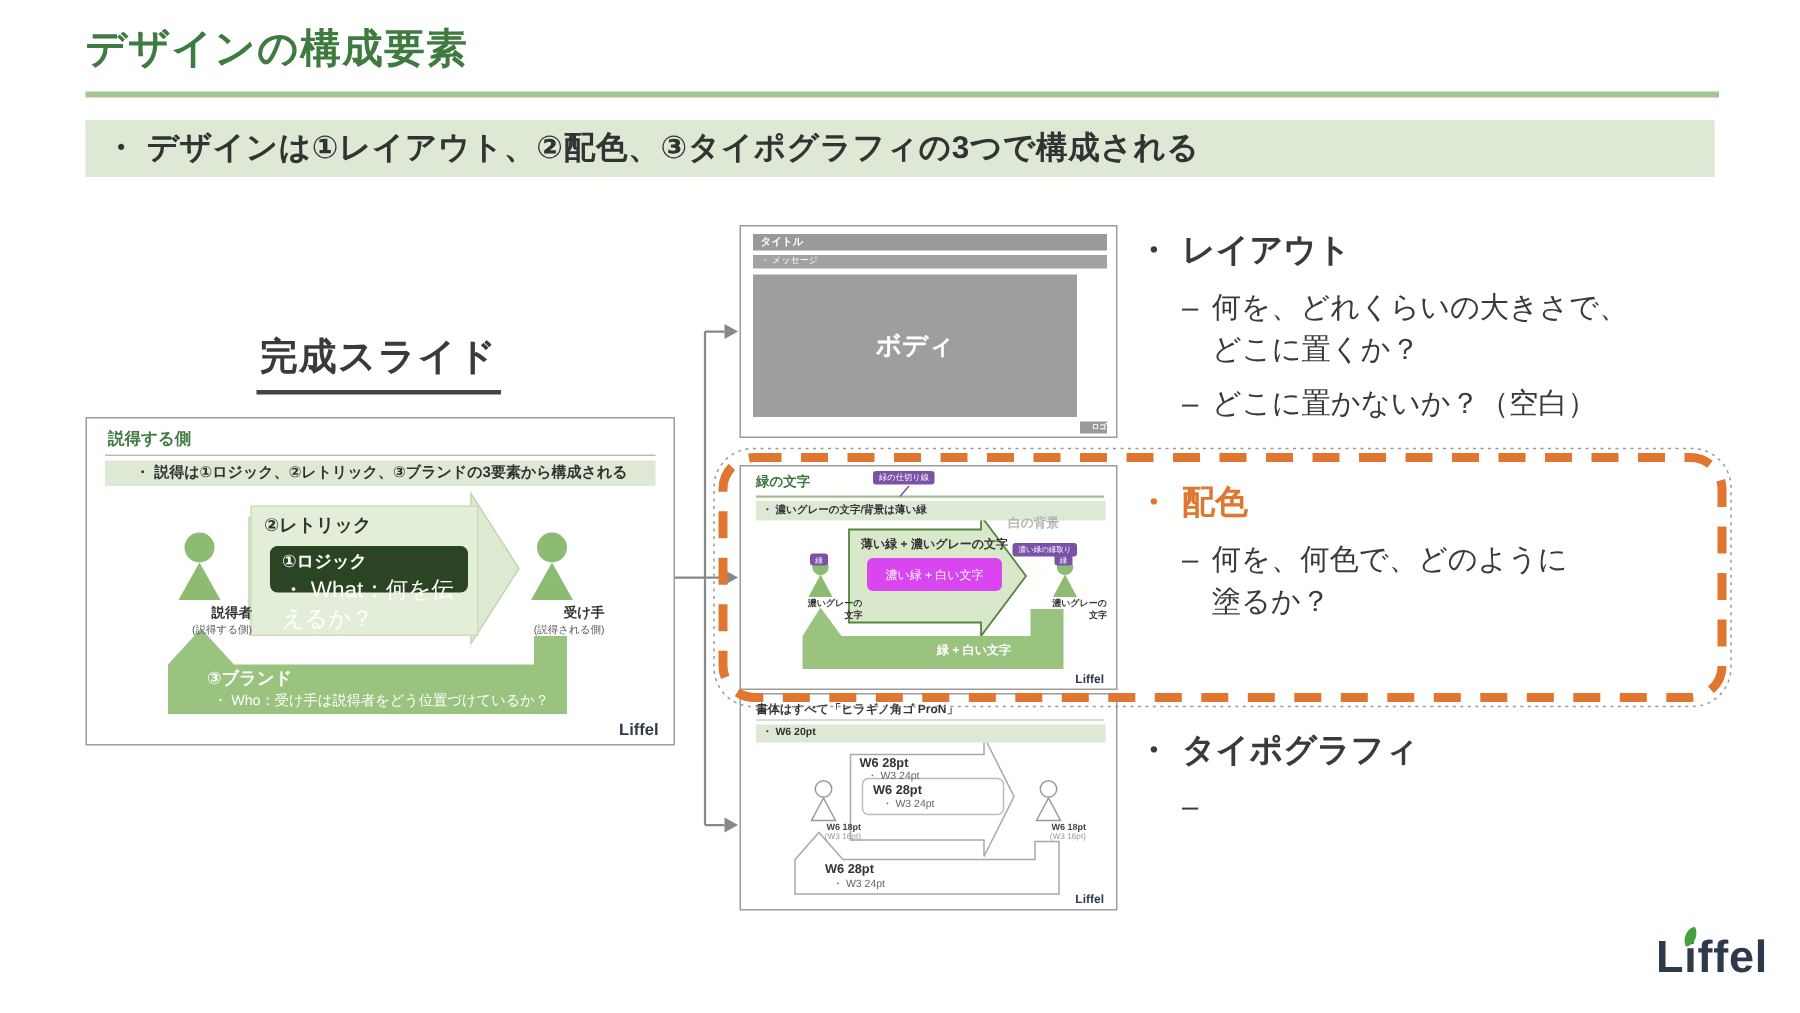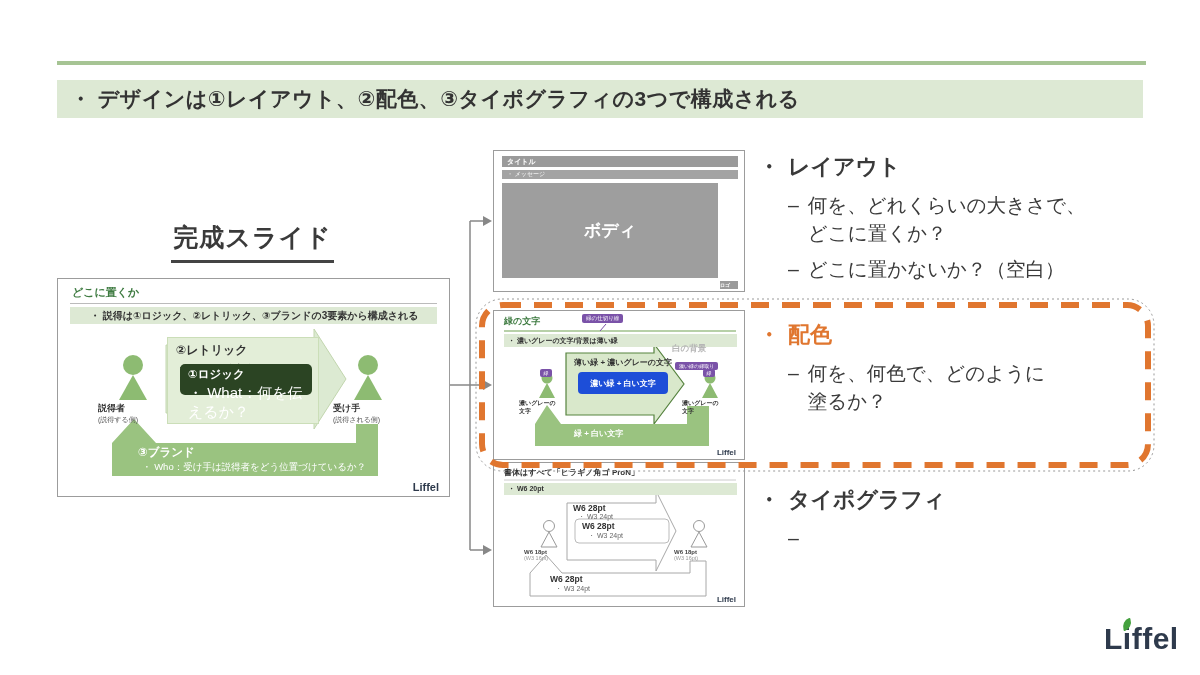--- a/index.html
+++ b/index.html
@@ -18,21 +18,21 @@
   .cs-label { font-size: 25px; font-weight: bold; color: #3a3a3a; text-align: center;
               padding-bottom: 6px; border-bottom: 3px solid #444; letter-spacing: 1px; }
 
   
   .mini-slide { background: #fff; border: 1px solid #9c9c9c; position: absolute; }
   .mini-slide svg.shapes { position: absolute; left: 0; top: 0; }
   .ms-green-title { font-weight: bold; color: #3e7b41; }
   .ms-banner { background: #dde9d4; font-weight: bold; color: #333; white-space: nowrap; overflow: hidden; }
   .mini-logo { font-weight: bold; color: #2e3a4c; }
   .preline { white-space: pre-line; }
-  .ctr { text-align: left; }
+  .ctr { text-align: right; }
   .badge { background: #7a52a8; color: #fff; border-radius: 2px; white-space: nowrap; }
 
   
   .ps-rhetoric { background: #e3eed8; border: 1px solid #cbdeb8; padding: 4px 8px; }
   .ps-rhetoric-title { font-size: 12px; font-weight: bold; color: #333; }
   .ps-rhetoric-detail { font-size: 9.5px; color: #3a3a3a; margin-top: 3px; }
   .ps-logic { background: #2b4423; border-radius: 5px; padding: 3px 8px; }
   .ps-logic-title { font-size: 11.5px; font-weight: bold; color: #fff; }
   .ps-logic-detail { font-size: 15px; color: #fff; margin-top: 2px; }
   .ps-person-name { font-size: 9px; font-weight: bold; color: #333; }
@@ -40,21 +40,21 @@
   .ps-brand-title { font-size: 11.5px; font-weight: bold; color: #fff; }
   .ps-brand-detail { font-size: 9.5px; color: #fff; }
 
   
   .lt-bar { background: #9a9a9a; color: #fff; font-weight: bold; white-space: nowrap; overflow: hidden; }
   .lt-body { background: #9e9e9e; color: #fff; font-weight: bold; display: flex;
              align-items: center; justify-content: center; }
 
   
   .ct-small-bold { font-weight: bold; color: #333; white-space: nowrap; }
-  .ct-darkbox { background: #1d4ed8; border-radius: 4px; color: #fff; font-weight: bold;
+  .ct-darkbox { background: #d946ef; border-radius: 4px; color: #fff; font-weight: normal;
                 display: flex; align-items: center; justify-content: center; text-align: right; }
   .ct-person-label { font-size: 6px; font-weight: bold; color: #333; line-height: 1.3; }
   .ct-band-label { color: #fff; font-weight: bold; }
   .ct-bg-note { color: #b5b5b5; font-weight: bold; }
 
   
   .tt-dark-title { font-weight: bold; color: #333; white-space: nowrap; }
   .tt-banner { background: #dde9d4; color: #333; font-weight: bold; white-space: nowrap; }
   .tt-main { font-weight: bold; color: #333; }
   .tt-sub { color: #666; }
@@ -73,35 +73,36 @@
           background: #44a13e; border-radius: 90% 10% 90% 10%; transform: rotate(-18deg); }
 
   svg { display: block; }
   .overlay { position: absolute; left: 0; top: 0; pointer-events: none; }
 </style>
 </head>
 <body>
 
 <div class="page">
 
+  <div class="abs page-title" style="left:57px; top:14px;">デザインの構成要素</div>
   <div class="abs title-rule" style="left:57px; top:61px; width:1089px; height:4px;"></div>
   <div class="abs key-banner" style="left:57px; top:80px; width:1086px; height:38px;">・ デザインは①レイアウト、②配色、③タイポグラフィの3つで構成される</div>
 
   <div class="abs cs-label" style="left:171px; top:221px; width:163px;">完成スライド</div>
 
   <div class="mini-slide" style="left:57px; top:278px; width:393px; height:219px;">
     <svg class="shapes" width="391" height="217" viewBox="0 0 391 217">
       <polygon points="108,66 256,66 256,50 288,100 256,150 256,134 108,134" fill="#dcead2" stroke="#c2d6ae" stroke-width="1"></polygon>
       <polygon points="76,140 98,164 298,164 298,145 320,145 320,197 54,197 54,164" fill="#9ac380"></polygon>
       <circle cx="75" cy="86" r="10" fill="#8dbb72"></circle>
       <polygon points="75,96 61,121 89,121" fill="#8dbb72"></polygon>
       <circle cx="310" cy="86" r="10" fill="#8dbb72"></circle>
       <polygon points="310,96 296,121 324,121" fill="#8dbb72"></polygon>
     </svg>
-    <div class="abs ms-green-title" style="left:14px; top:6px; font-size:11px;">どこに置くか</div>
+    <div class="abs ms-green-title" style="left:14px; top:6px; font-size:11px;">説得する側</div>
     <div class="abs" style="left:12px; top:24px; width:367px; height:1px; background:#bbb;"></div>
     <div class="abs ms-banner" style="left:12px; top:28px; width:367px; height:17px; font-size:10px; line-height:17px; padding-left:20px;">・ 説得は①ロジック、②レトリック、③ブランドの3要素から構成される</div>
 
     <div class="abs ps-rhetoric" style="left:109px; top:58px; width:152px; height:87px;">
       <div class="ps-rhetoric-title">②レトリック</div>
       <div class="ps-rhetoric-detail">・ How：どう伝えるか？</div>
     </div>
     <div class="abs ps-logic" style="left:122px; top:85px; width:132px; height:31px;">
       <div class="ps-logic-title">①ロジック</div>
       <div class="ps-logic-detail">・ What：何を伝えるか？</div>

